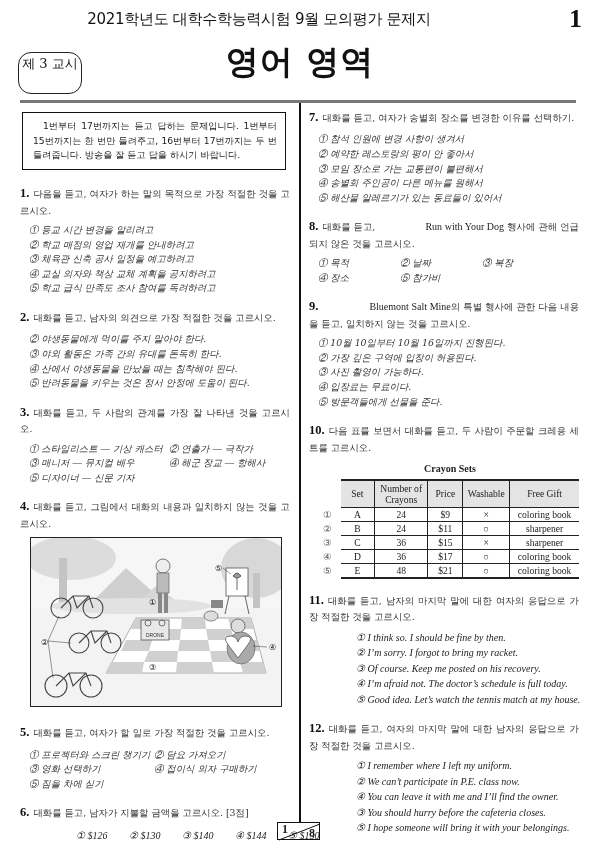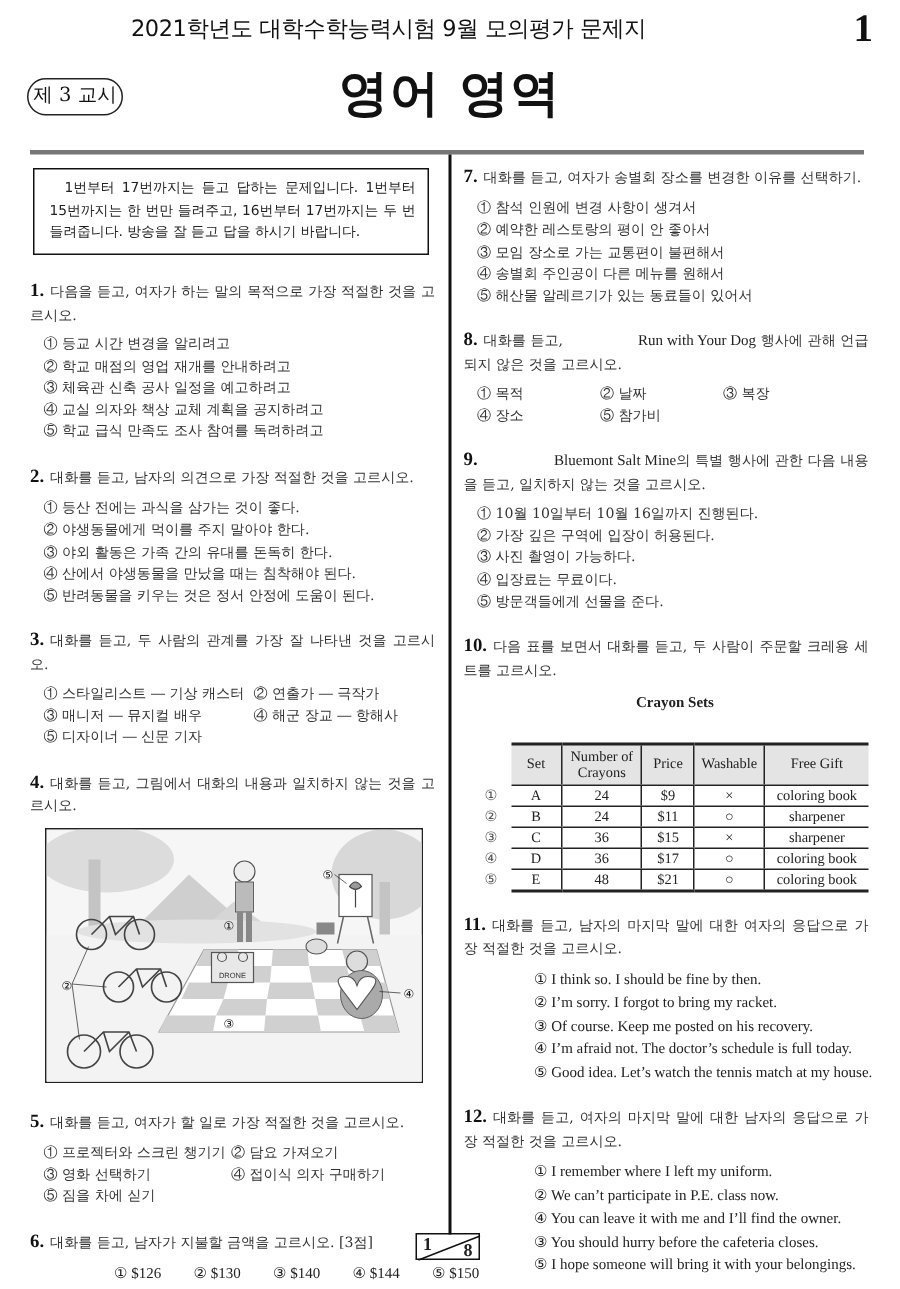--- a/index.html
+++ b/index.html
@@ -3,54 +3,54 @@
 <meta charset="utf-8">
 <style>
   * { box-sizing: border-box; margin: 0; padding: 0; }
   html, body { width: 600px; height: 859px; background: #fff; overflow: hidden; }
   body { position: relative; font-family: "DejaVu Serif", "Liberation Serif", serif; color: #222; }
 
   .header-sub { position: absolute; top: 10px; left: 0; width: 496px; text-align: center;
     font-family: "DejaVu Sans", "Liberation Sans", sans-serif; font-size: 15px; color: #111; letter-spacing: -0.3px; margin-left: 11px; }
   .page-num-top { position: absolute; top: 4px; right: 18px; font-family: "Liberation Serif", serif;
     font-size: 26px; font-weight: bold; color: #111; }
-  .period-badge { position: absolute; top: 52px; left: 18px; width: 64px; height: 25px;
+  .period-badge { position: absolute; top: 52px; left: 18px; width: 64px; height: 42px;
     border: 1.3px solid #222; border-radius: 13px; font-family: "DejaVu Serif", serif;
     font-size: 13px; text-align: center; line-height: 22px; color: #111; }
   .main-title { position: absolute; top: 40px; left: 0; width: 600px; text-align: center;
     font-family: "DejaVu Sans", "Liberation Sans", sans-serif; font-size: 33px; font-weight: bold; color: #111; letter-spacing: 1px; }
 
   .top-rule { position: absolute; top: 100px; left: 20px; width: 556px; height: 3px; background: #777; }
   .col-divider { position: absolute; top: 103px; left: 299px; width: 2px; height: 720px; background: #111; }
 
   .col { position: absolute; top: 108px; font-size: 9.4px; line-height: 1.55; }
   .col-left { left: 20px; width: 270px; }
   .col-right { left: 309px; width: 270px; }
 
   .notice { border: 1.5px solid #111; padding: 6px 8px 6px 10px; margin: 4px 4px 14px 2px;
     font-family: "DejaVu Sans", "Liberation Sans", sans-serif; font-size: 9.2px; line-height: 1.6;
     text-align: justify; text-indent: 10px; color: #222; }
 
   .q { margin-bottom: 12px; }
   .q-stem { padding-left: 0; text-align: justify; color: #333; }
   .q-stem .num { font-family: "Liberation Serif", serif; font-weight: bold; font-size: 12.5px; color: #111; margin-right: 4px; }
   .u { }
-  .choices { margin-top: 5px; padding-left: 9px; color: #333; }
+  .choices { margin-top: 5px; padding-left: 9px; color: #333; font-style: italic; }
   .choice { display: block; white-space: nowrap; }
   .choice-row { display: flex; white-space: nowrap; }
   .choice-row .choice { display: inline-block; }
   .en { font-family: "Liberation Serif", serif; font-size: 10px; color: #222; padding-left: 47px; }
 
   .figure { margin: 6px 0 0 10px; width: 252px; height: 170px; border: 1.3px solid #222;
     position: relative; overflow: hidden; background: #fafafa; }
 
   table.crayon { border-collapse: collapse; font-family: "Liberation Serif", serif; font-size: 9.6px;
     margin-left: 14px; color: #222; }
   .table-title { text-align: center; font-family: "Liberation Serif", serif; font-weight: bold;
-    font-size: 10px; margin: 6px 0 18px 20px; width: 242px; }
+    font-size: 10px; margin: 6px 0 2px 20px; width: 242px; }
   table.crayon th { background: #e4e4e4; font-weight: normal; border-top: 2px solid #222;
     border-bottom: 1px solid #222; padding: 2px 3px; line-height: 1.15; }
   table.crayon td { border-bottom: 1px solid #222; padding: 0 3px; text-align: center; line-height: 13px; height: 14px; }
   table.crayon tr:last-child td { border-bottom: 2px solid #222; }
   table.crayon .vb { border-left: 1px solid #222; }
   table.crayon td.mark { border: none !important; color: #555; text-align: left; padding: 0 2px 0 0; width: 18px; }
   table.crayon th.mark { background: none; border: none; width: 18px; }
 
   .page-box { position: absolute; top: 822px; left: 277px; width: 43px; height: 18px; border: 1.5px solid #111; }
   .page-box .p1 { position: absolute; left: 4px; top: -1px; font-family: "Liberation Serif", serif; font-weight: bold; font-size: 12px; }
@@ -81,21 +81,20 @@
       <span class="choice">② 학교 매점의 영업 재개를 안내하려고</span>
       <span class="choice">③ 체육관 신축 공사 일정을 예고하려고</span>
       <span class="choice">④ 교실 의자와 책상 교체 계획을 공지하려고</span>
       <span class="choice">⑤ 학교 급식 만족도 조사 참여를 독려하려고</span>
     </div>
   </div>
 
   <div class="q">
     <div class="q-stem"><span class="num">2.</span><span>대화를 듣고, 남자의 의견으로 가장 적절한 것을 고르시오.</span></div>
     <div class="choices">
-      <span class="choice">① 등산 전에는 과식을 삼가는 것이 좋다.</span>
       <span class="choice">② 야생동물에게 먹이를 주지 말아야 한다.</span>
       <span class="choice">③ 야외 활동은 가족 간의 유대를 돈독히 한다.</span>
       <span class="choice">④ 산에서 야생동물을 만났을 때는 침착해야 된다.</span>
       <span class="choice">⑤ 반려동물을 키우는 것은 정서 안정에 도움이 된다.</span>
     </div>
   </div>
 
   <div class="q">
     <div class="q-stem"><span class="num">3.</span><span>대화를 듣고, 두 사람의 관계를 가장 잘 나타낸 것을 고르시오.</span></div>
     <div class="choices">

